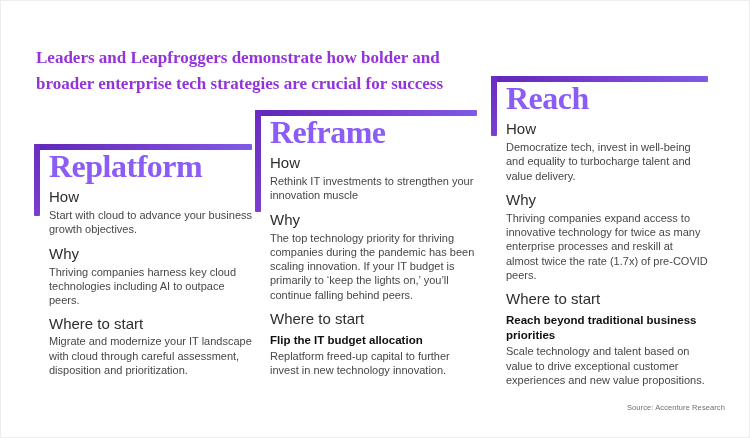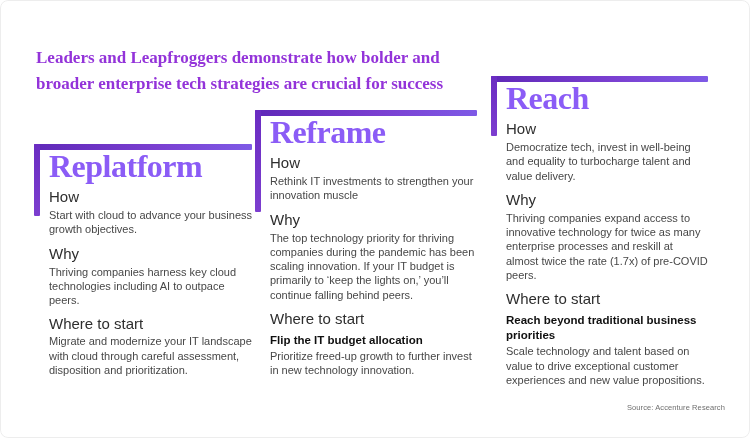--- a/index.html
+++ b/index.html
@@ -1,15 +1,15 @@
 <!DOCTYPE html>
 <html><head>
 <meta charset="utf-8">
 <style>
-  * { margin: 0; padding: 0; box-sizing: border-box; border-radius: 8px; }
+  * { margin: 0; padding: 0; box-sizing: border-box; }
   html, body { background: #ffffff; }
   body {
     font-family: "Liberation Sans", sans-serif;
     width: 750px; height: 438px;
     position: relative;
   }
   .slide {
     position: absolute; inset: 0;
     background: #ffffff;
     border: 1px solid #ededed;
@@ -106,21 +106,21 @@
     <div class="bar-top"></div>
     <div class="bar-left"></div>
     <div class="content">
       <h2>Reframe</h2>
       <h3>How</h3>
       <p>Rethink IT investments to strengthen your innovation muscle</p>
       <h3 class="section">Why</h3>
       <p>The top technology priority for thriving companies during the pandemic has been scaling innovation. If your IT budget is primarily to ‘keep the lights on,’ you’ll continue falling behind peers.</p>
       <h3 class="section">Where to start</h3>
       <p class="lead">Flip the IT budget allocation</p>
-      <p class="tight">Prioritize freed-up growth to further invest in new technology innovation.</p>
+      <p class="tight">Replatform freed-up capital to further invest in new technology innovation.</p>
     </div>
   </section>
 
   <section class="col col-3">
     <div class="bar-top"></div>
     <div class="bar-left"></div>
     <div class="content">
       <h2>Reach</h2>
       <h3>How</h3>
       <p>Democratize tech, invest in well-being and equality to turbocharge talent and value delivery.</p>

